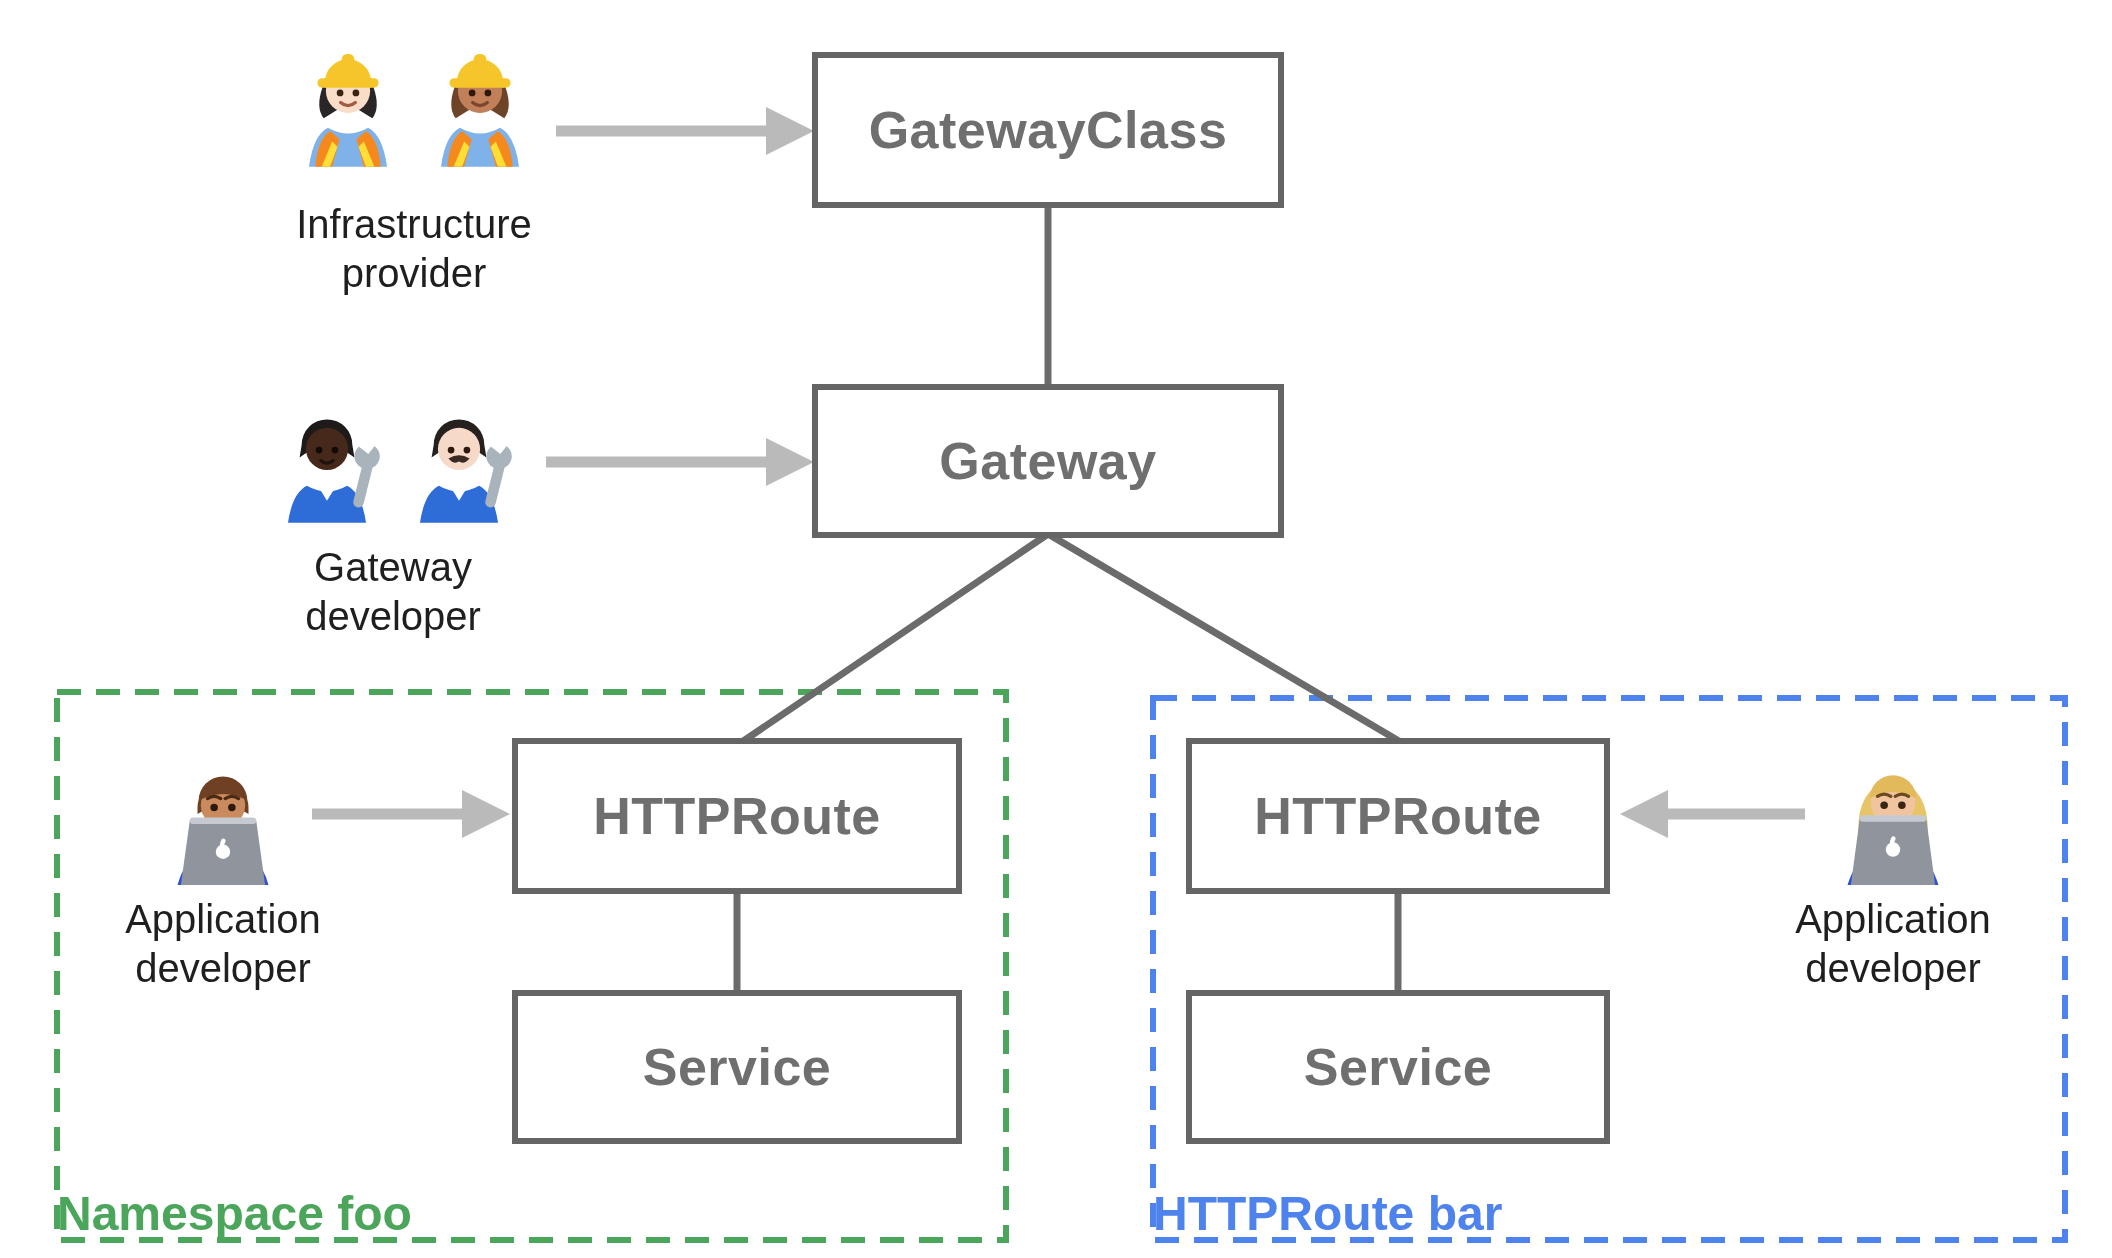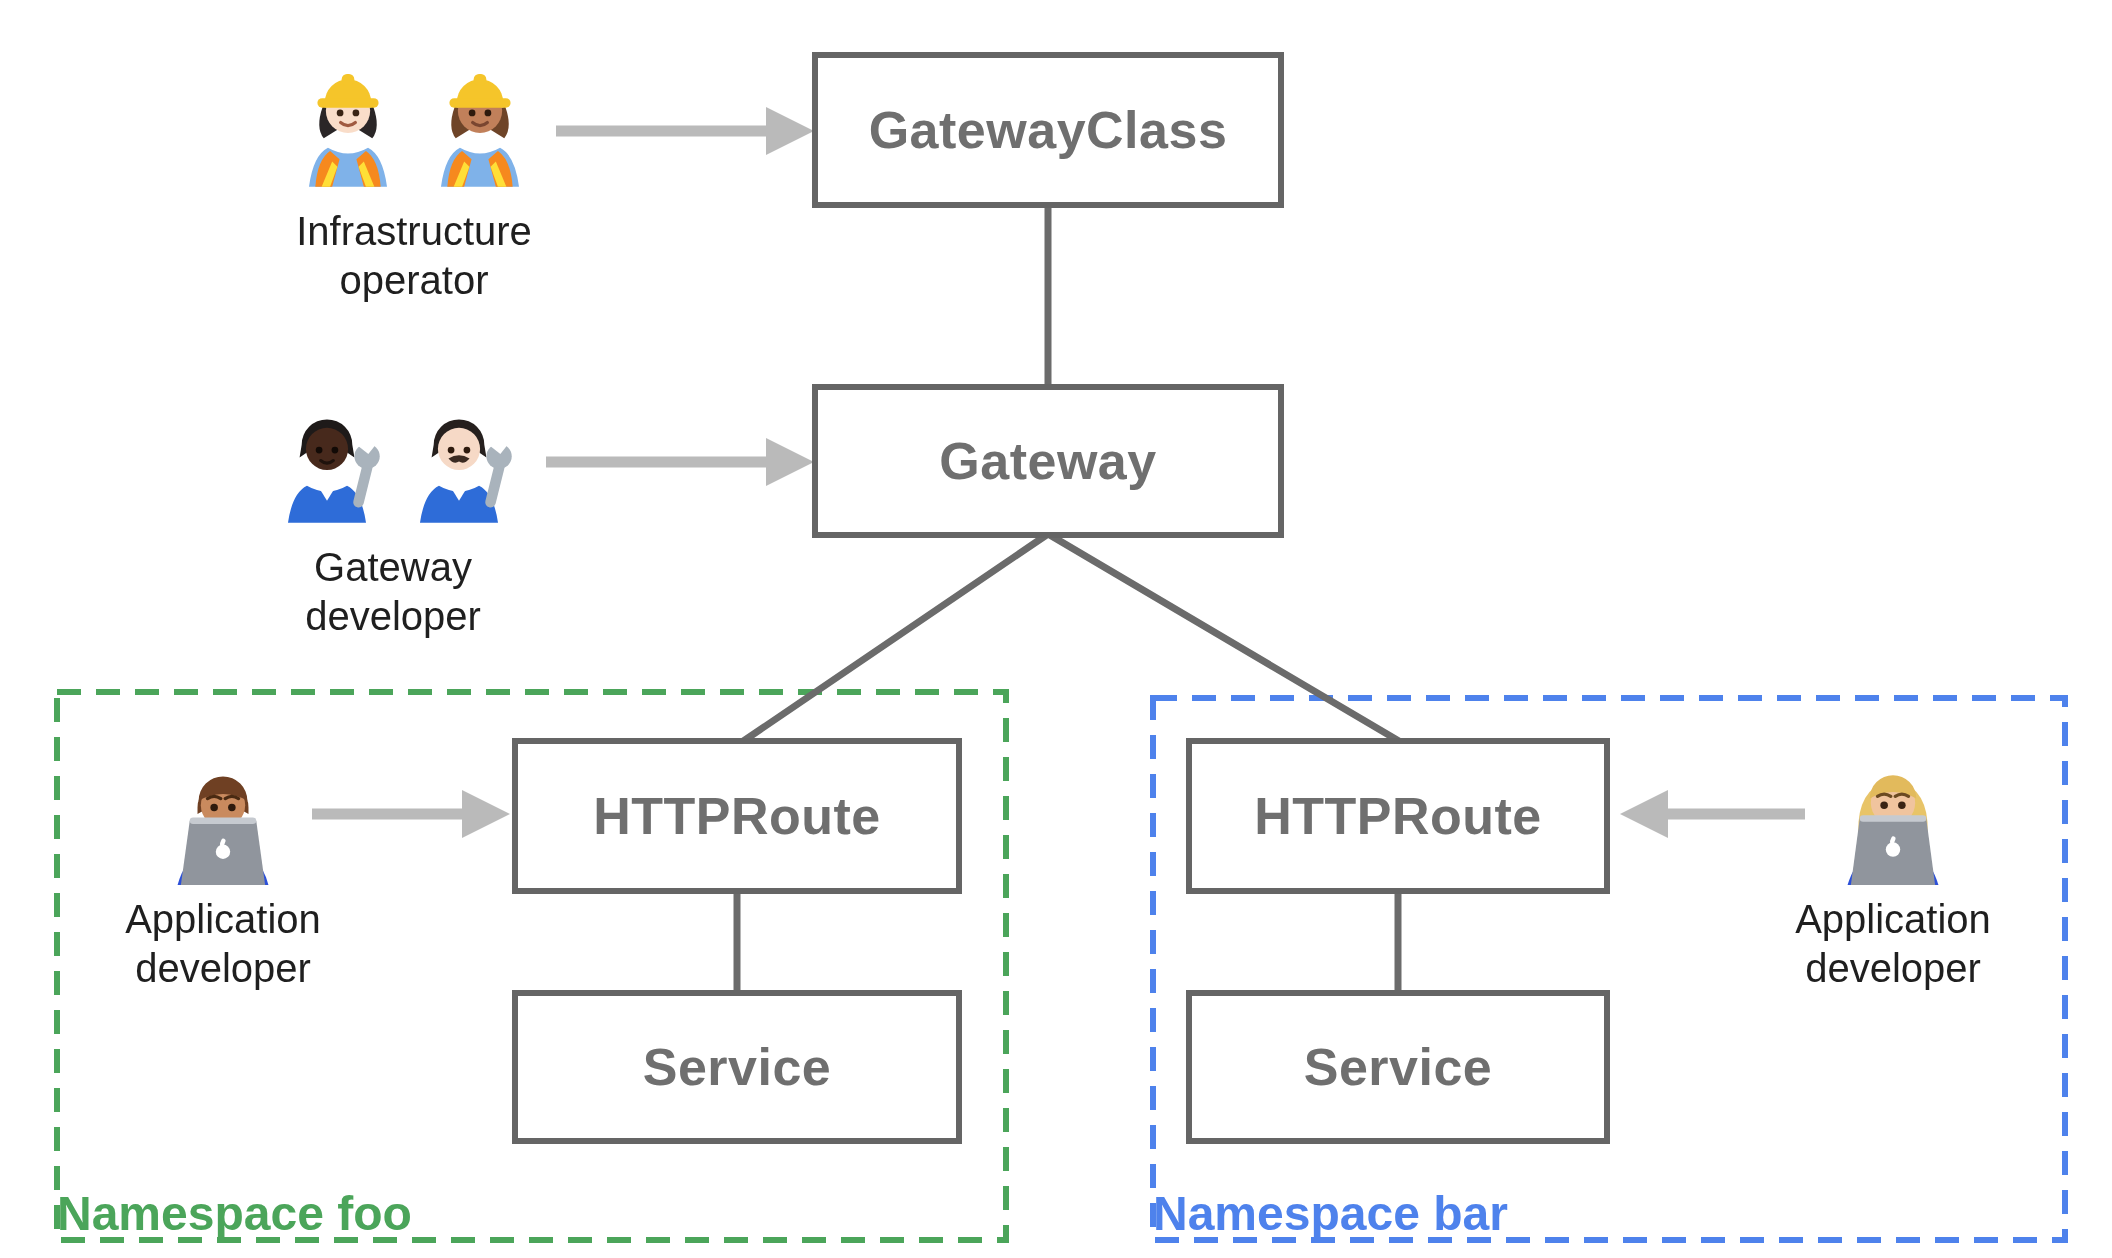--- a/index.html
+++ b/index.html
@@ -56,21 +56,21 @@
     gap: 16px;
   }
   .persona-label {
     margin-top: 20px;
     font-size: 40px;
     line-height: 1.22;
     color: #1f1f1f;
     text-align: center;
     white-space: nowrap;
   }
-  #persona-infrastructure-provider { left: 214px;  top: 60px;  }
+  #persona-infrastructure-provider { left: 214px;  top: 40px; gap: 13px;  }
   #persona-cluster-operator        { left: 193px;  top: 396px; }
   #persona-app-developer-foo       { left: 23px;   top: 752px; }
   #persona-app-developer-bar       { left: 1693px; top: 752px; }
   #persona-app-developer-foo .persona-label,
   #persona-app-developer-bar .persona-label { margin-top: 10px; }
 
   .namespace-label {
     position: absolute;
     z-index: 4;
     text-align: left;
@@ -163,21 +163,21 @@
         <rect x="49" y="13" width="12" height="11" rx="5" fill="#F5C52A"></rect>
         <path d="M18 120 Q22 90 36 83 Q55 94 74 83 Q88 90 92 120 Z" fill="#7FB2E9"></path>
         <path d="M24 120 Q26 94 38 86 L47 94 L40 120 Z" fill="#F6891E"></path>
         <path d="M86 120 Q84 94 72 86 L63 94 L70 120 Z" fill="#F6891E"></path>
         <path d="M30 120 L40 96 L45 101 L38 120 Z" fill="#FFDF37"></path>
         <path d="M80 120 L70 96 L65 101 L72 120 Z" fill="#FFDF37"></path>
       </svg>
     </div>
     <div class="persona-label">
       <div>Infrastructure</div>
-      <div>operator</div>
+      <div>provider</div>
     </div>
   </div>
 
   <div class="persona" id="persona-cluster-operator">
     <div class="persona-icons" aria-label="🧑🏿‍🔧 👨🏻‍🔧">
       <svg width="116" height="127" viewBox="0 0 110 120">
         <path d="M31 46 A24 24 0 0 1 79 46 L81 58 L72 52 L38 52 L29 58 Z" fill="#1E1A19"></path>
         <circle cx="55" cy="50" r="20" fill="#47291C"></circle>
         <circle cx="47.5" cy="51" r="3.2" fill="#120A06"></circle>
         <circle cx="62.5" cy="51" r="3.2" fill="#120A06"></circle>
@@ -247,15 +247,15 @@
         <rect x="53" y="76" width="4" height="7" rx="2" fill="#ffffff" transform="rotate(22 55 79)"></rect>
       </svg>
     </div>
     <div class="persona-label">
       <div>Application</div>
       <div>developer</div>
     </div>
   </div>
 
   <div class="namespace-label" id="namespace-foo-label">Namespace foo</div>
-  <div class="namespace-label" id="namespace-bar-label">Namespace bar</div>
+  <div class="namespace-label" id="namespace-bar-label">HTTPRoute bar</div>
 
 </div>
 
 </body></html>

